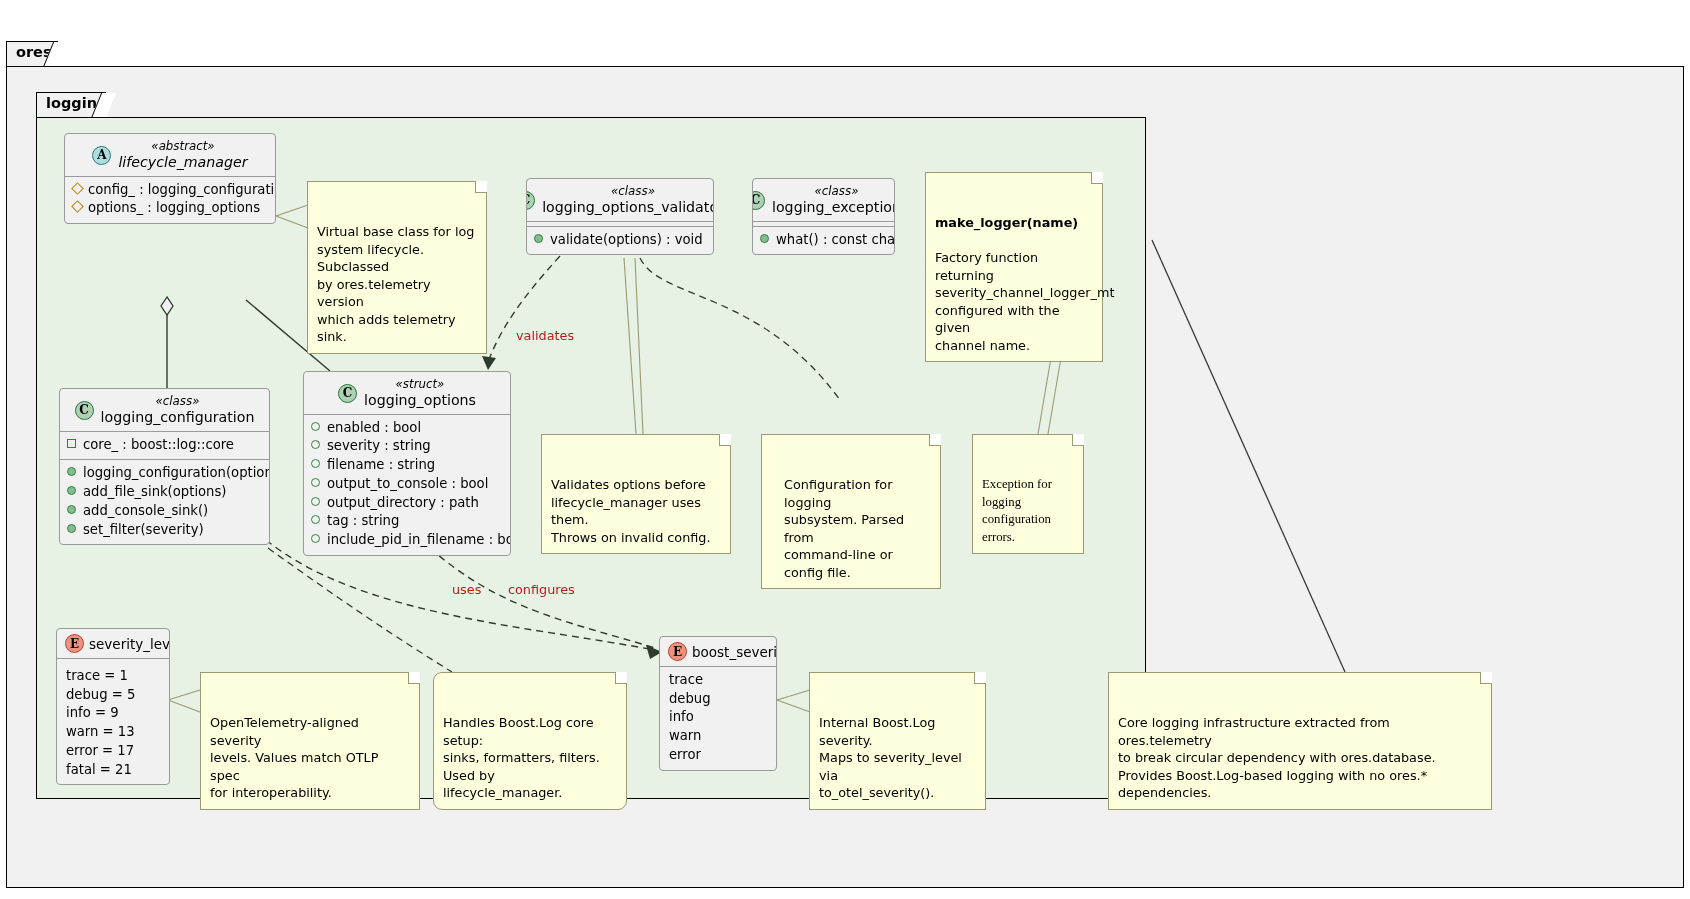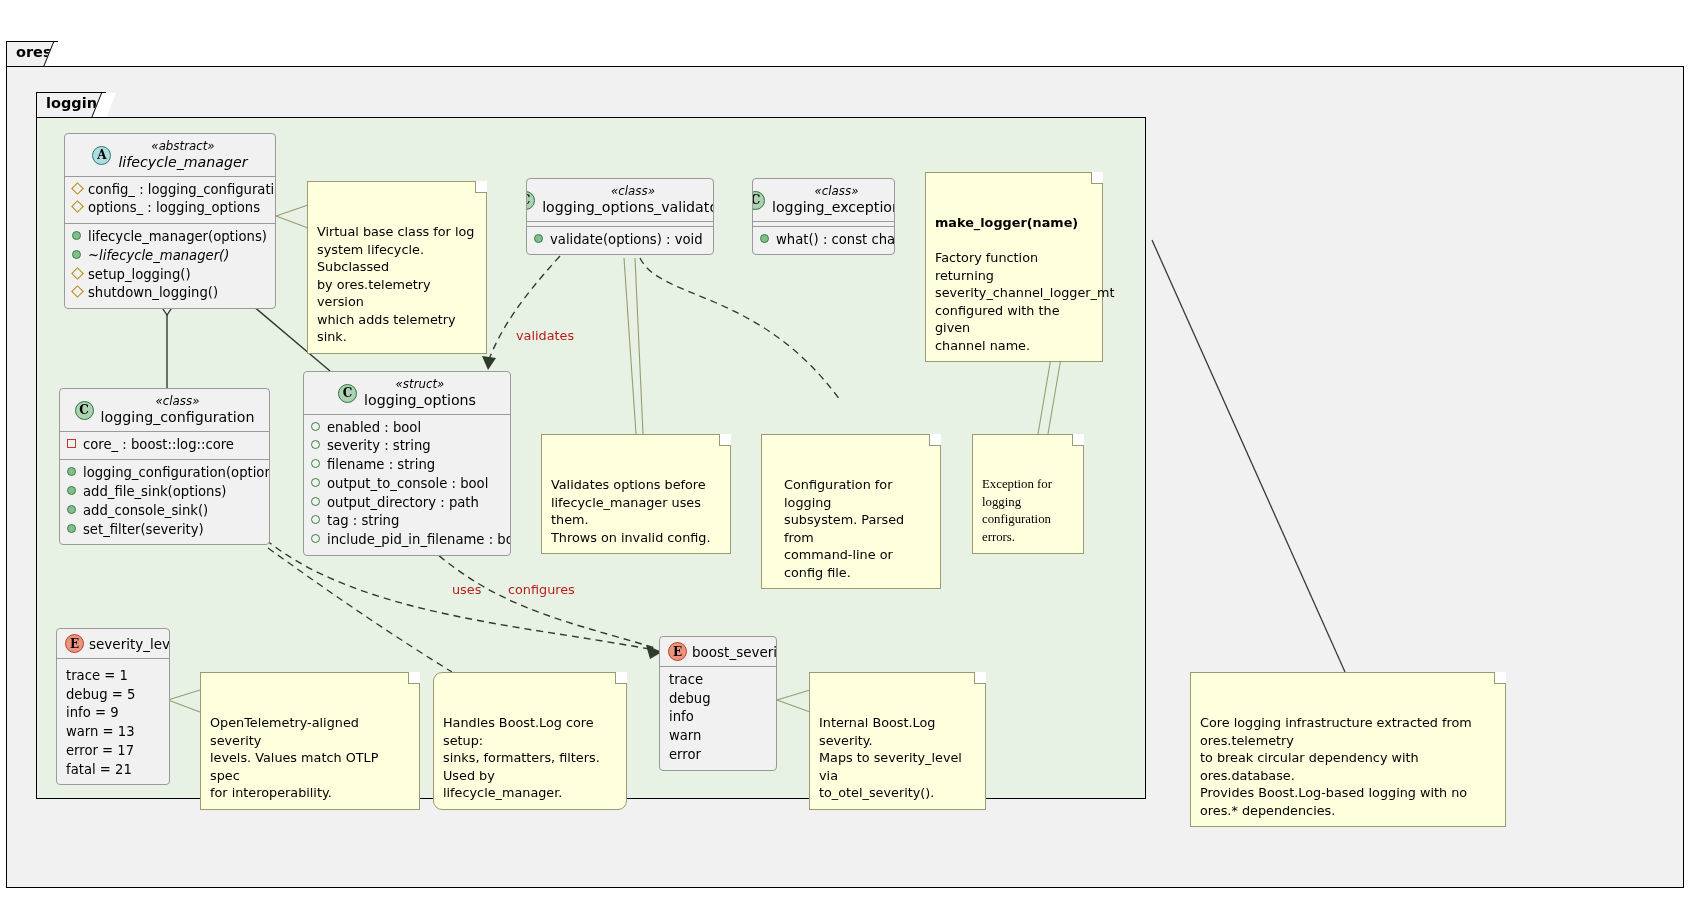--- a/index.html
+++ b/index.html
@@ -226,38 +226,20 @@
     <div class="cls-sec">
       <div class="mrow">
         <span class="vis prot"></span>
         <span class="txt">config_ : logging_configuration</span>
       </div>
       <div class="mrow">
         <span class="vis prot"></span>
         <span class="txt">options_ : logging_options</span>
       </div>
     </div>
-    <div class="cls-sec">
-      <div class="mrow">
-        <span class="vis pub"></span>
-        <span class="txt">lifecycle_manager(options)</span>
-      </div>
-      <div class="mrow">
-        <span class="vis pub"></span>
-        <span class="txt ital">~lifecycle_manager()</span>
-      </div>
-      <div class="mrow">
-        <span class="vis prot"></span>
-        <span class="txt">setup_logging()</span>
-      </div>
-      <div class="mrow">
-        <span class="vis prot"></span>
-        <span class="txt">shutdown_logging()</span>
-      </div>
-    </div>
   </div>
 
   <div class="note" style="left:307px; top:181px; width:180px;">
     <span class="fold"></span>
     <span>Virtual base class for log
 system lifecycle. Subclassed
 by ores.telemetry version
 which adds telemetry sink.</span>
   </div>
 
@@ -468,20 +450,20 @@
     </div>
   </div>
 
   <div class="note" style="left:809px; top:672px; width:177px;">
     <span class="fold"></span>
     <span>Internal Boost.Log severity.
 Maps to severity_level via
 to_otel_severity().</span>
   </div>
 
-  <div class="note" style="left:1190px; top:672px; width:316px;">
+  <div class="note" style="left:1108px; top:672px; width:384px;">
     <span class="fold"></span>
     <span>Core logging infrastructure extracted from ores.telemetry
 to break circular dependency with ores.database.
 Provides Boost.Log-based logging with no ores.* dependencies.</span>
   </div>
 
 </div>
 
 </body></html>

